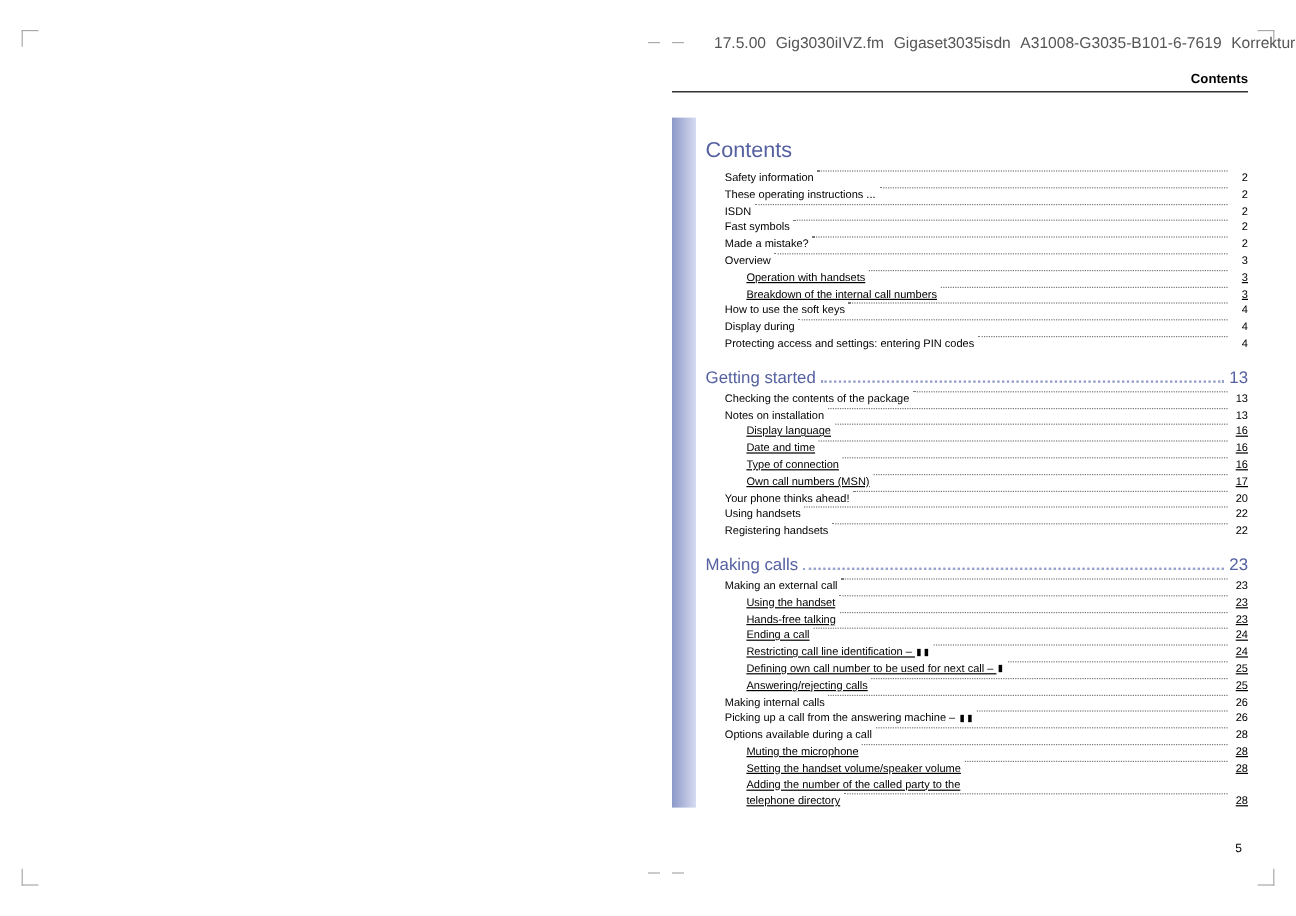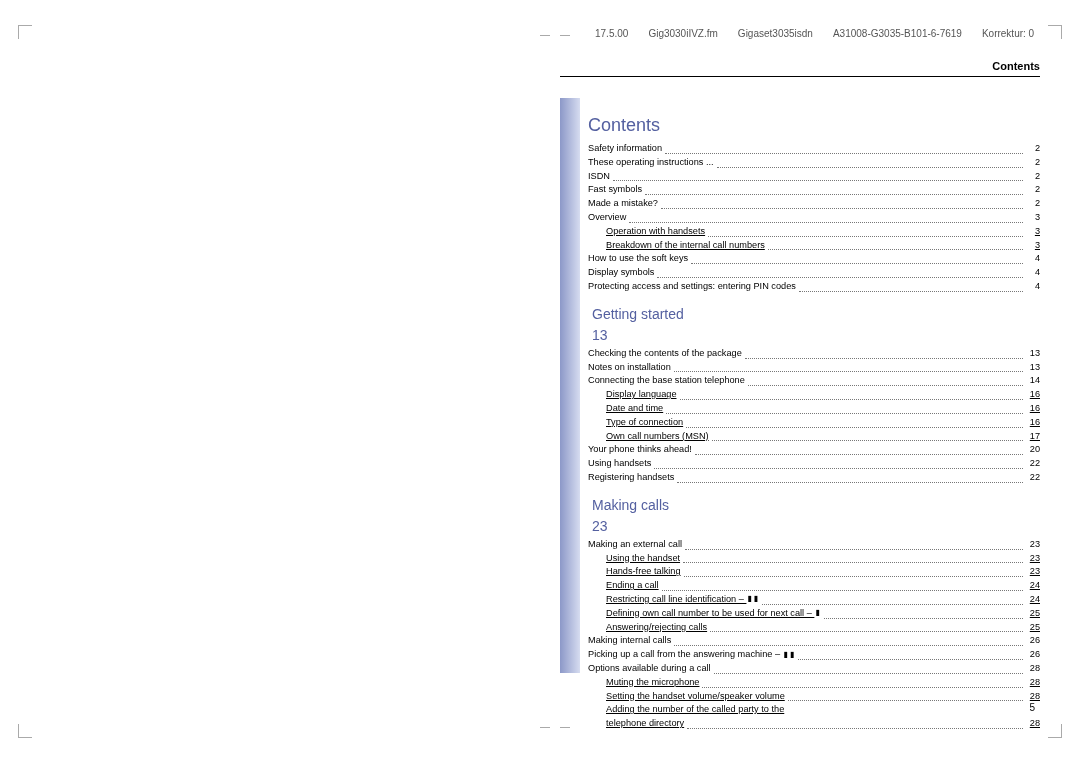--- a/index.html
+++ b/index.html
@@ -31,24 +31,24 @@
   .crop-mt-l { top: 35px; left: 540px; }
   .crop-mt-r { top: 35px; left: 560px; }
   .crop-mb-l { bottom: 35px; left: 540px; }
   .crop-mb-r { bottom: 35px; left: 560px; }
 
   .header-meta {
     position: absolute;
     top: 28px;
     left: 595px;
     right: 60px;
-    font-size: 10px;
+    font-size: 13px;
     color: #555;
     display: flex;
-    gap: 20px;
+    gap: 8px;
     white-space: nowrap;
   }
   .page {
     position: absolute;
     top: 60px;
     left: 560px;
     right: 40px;
     bottom: 40px;
   }
   .running-head {
@@ -81,35 +81,35 @@
   }
   .section-head {
     color: #5460a0;
     font-size: 14px;
     font-weight: 500;
     font-family: "Trebuchet MS", Arial, sans-serif;
     margin-top: 12px;
     margin-bottom: 4px;
     display: flex;
     align-items: baseline;
-    flex-direction: column;
   }
   .section-head .label { white-space: nowrap; }
   .section-head .leader {
     flex: 1;
     border-bottom: 2px dotted #95a0cc;
     margin: 0 4px 3px 4px;
     height: 1px;
   }
   .section-head .page-no { white-space: nowrap; }
   .toc-row {
     display: flex;
     font-size: 9.2px;
     line-height: 1.5;
-    align-items: flex-end;
+    align-items: flex-start;
+    margin-left: 16px;
   }
   .toc-row.l1 { padding-left: 0; }
   .toc-row.l2 { padding-left: 18px; text-decoration: underline; }
   .toc-row .label { white-space: nowrap; }
   .toc-row .leader {
     flex: 1;
     border-bottom: 1px dotted #777;
     margin: 0 3px 2px 3px;
     min-width: 8px;
   }
@@ -193,21 +193,21 @@
           <span class="label">Breakdown of the internal call numbers</span>
           <span class="leader"></span>
           <span class="page-no">3</span>
         </div>
         <div class="toc-row l1">
           <span class="label">How to use the soft keys</span>
           <span class="leader"></span>
           <span class="page-no">4</span>
         </div>
         <div class="toc-row l1">
-          <span class="label">Display symbols</span>
+          <span class="label">Display during</span>
           <span class="leader"></span>
           <span class="page-no">4</span>
         </div>
         <div class="toc-row l1">
           <span class="label">Protecting access and settings: entering PIN codes</span>
           <span class="leader"></span>
           <span class="page-no">4</span>
         </div>
         <div class="section-head">
           <span class="label">Getting started</span>
@@ -216,25 +216,20 @@
         </div>
         <div class="toc-row l1">
           <span class="label">Checking the contents of the package</span>
           <span class="leader"></span>
           <span class="page-no">13</span>
         </div>
         <div class="toc-row l1">
           <span class="label">Notes on installation</span>
           <span class="leader"></span>
           <span class="page-no">13</span>
-        </div>
-        <div class="toc-row l1">
-          <span class="label">Connecting the base station telephone</span>
-          <span class="leader"></span>
-          <span class="page-no">14</span>
         </div>
         <div class="toc-row l2">
           <span class="label">Display language</span>
           <span class="leader"></span>
           <span class="page-no">16</span>
         </div>
         <div class="toc-row l2">
           <span class="label">Date and time</span>
           <span class="leader"></span>
           <span class="page-no">16</span>

